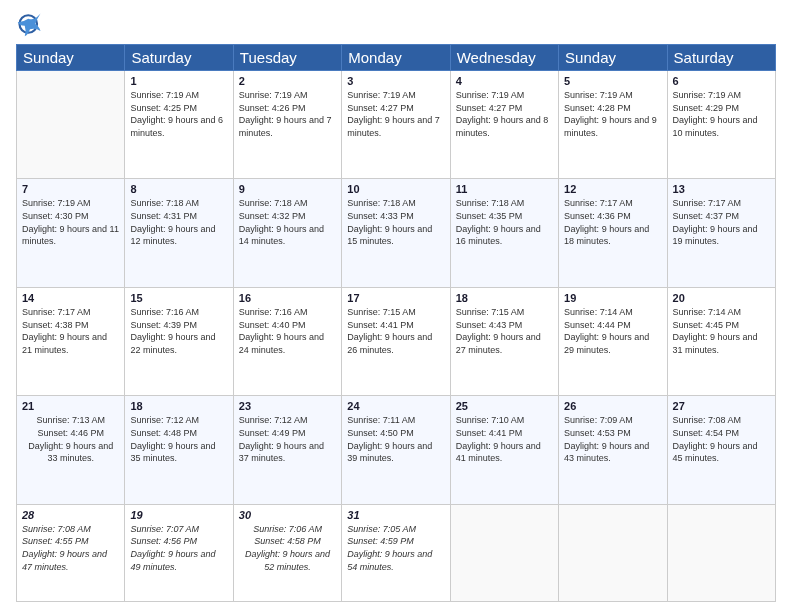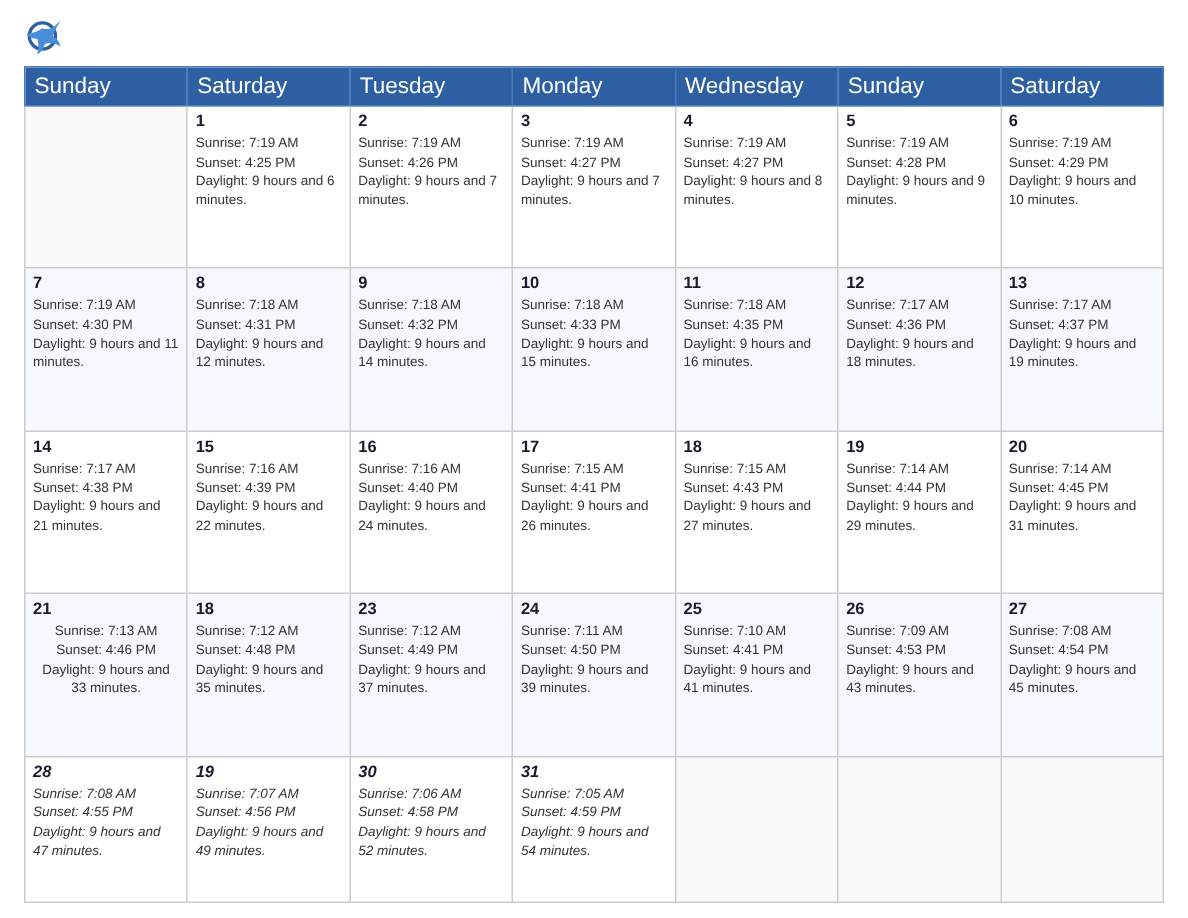--- a/index.html
+++ b/index.html
@@ -309,21 +309,21 @@
 Daylight: 9 hours and 47 minutes.</div>
           </td>
           <td>
             <div class="day-number">19</div>
             <div class="day-detail" style="white-space: pre-line;">Sunrise: 7:07 AM
 Sunset: 4:56 PM
 Daylight: 9 hours and 49 minutes.</div>
           </td>
           <td>
             <div class="day-number">30</div>
-            <div class="day-detail" style="white-space: pre-line;">Sunrise: 7:06 AM
+            <div class="day-detail" style="white-space: pre-line; text-align: center;">Sunrise: 7:06 AM
 Sunset: 4:58 PM
 Daylight: 9 hours and 52 minutes.</div>
           </td>
           <td>
             <div class="day-number">31</div>
             <div class="day-detail" style="white-space: pre-line;">Sunrise: 7:05 AM
 Sunset: 4:59 PM
 Daylight: 9 hours and 54 minutes.</div>
           </td>
           <td class="empty-cell"></td>

